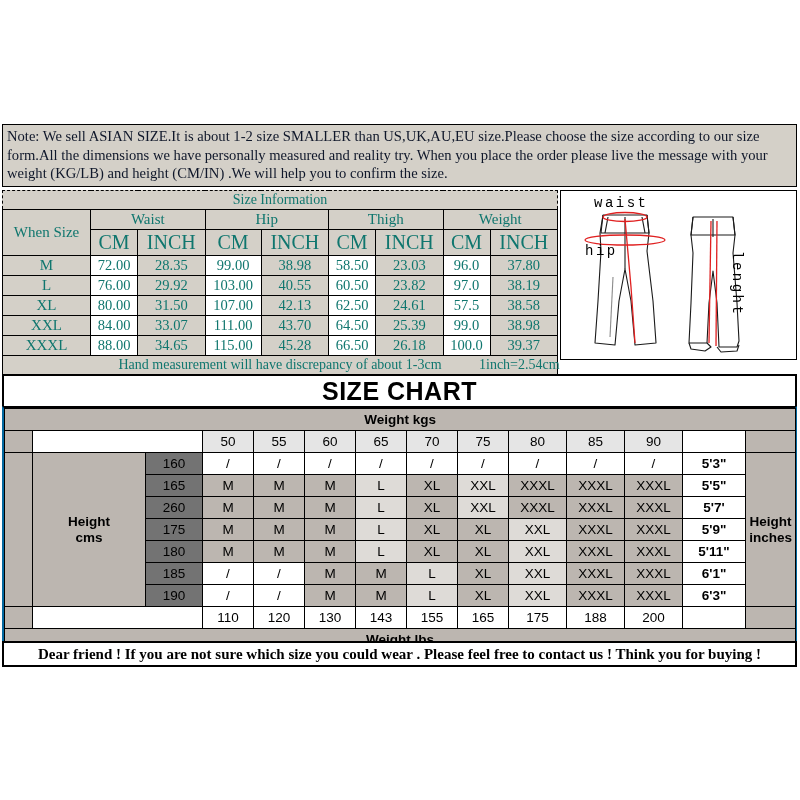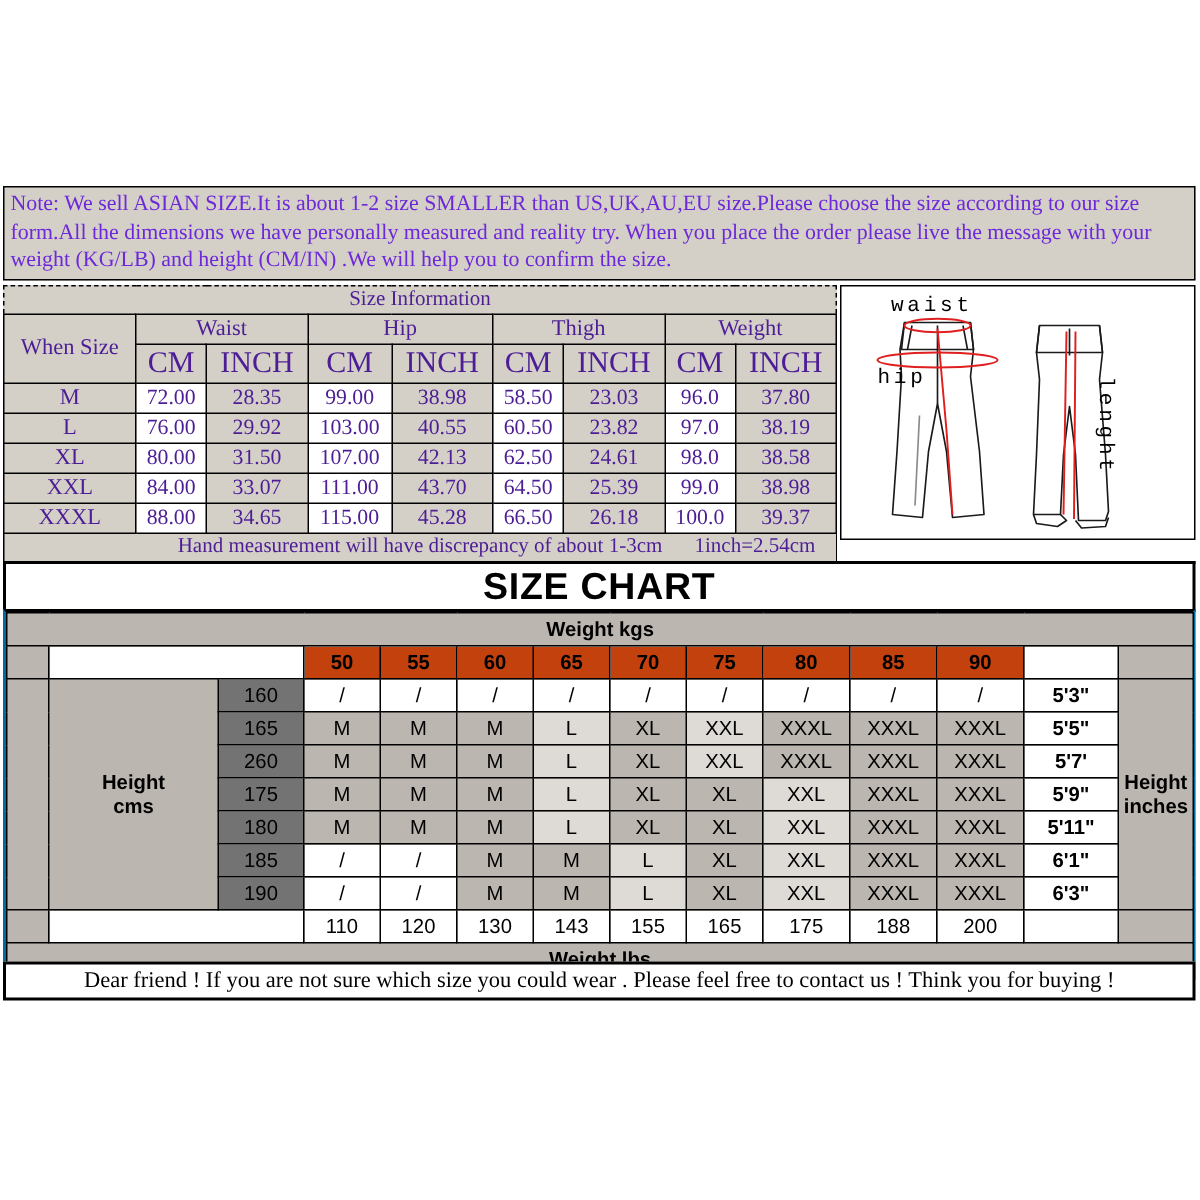--- a/index.html
+++ b/index.html
@@ -20,36 +20,36 @@
     position: absolute;
     left: 2px;
     top: 124px;
     width: 795px;
     background: #d4d0c8;
     border: 1px solid #000;
     box-sizing: border-box;
     padding: 2px 8px 3px 4px;
     font-size: 14.6px;
     line-height: 1.28;
-    color: #6d28d9;
+    color: #0f172a;
   }
 
   
   .sizeinfo-wrap {
     position: absolute;
     left: 2px;
     top: 190px;
     width: 556px;
   }
   table.sizeinfo {
     border-collapse: collapse;
     width: 100%;
     background: #d4d0c8;
     font-size: 14.5px;
-    color: #4c1d95;
+    color: #0f766e;
   }
   table.sizeinfo td, table.sizeinfo th {
     border: 1px solid #000;
     text-align: center;
     font-weight: normal;
     padding: 1px 2px;
     white-space: nowrap;
   }
   .si-title {
     border: 1px dashed #000 !important;
@@ -62,21 +62,21 @@
   td.cell-white { background: #ffffff; }
   td.cell-gray  { background: #d4d0c8; }
   .si-foot {
     text-align: center;
     font-size: 14px;
     padding: 1px 3px !important;
     position: relative;
   }
   .si-foot .right-note {
     position: absolute;
-    left: 460px;
+    left: 476px;
     top: 1px;
   }
 
   
   .diagram {
     position: absolute;
     left: 560px;
     top: 190px;
     width: 237px;
     height: 170px;
@@ -157,41 +157,41 @@
   }
   td.weight-footer {
     background: #bcb6b0;
     border: none;
     text-align: left;
     font-weight: bold;
     font-size: 15.5px;
     padding-left: 4px;
     height: 24px;
   }
-  td.hdr-num { background: #c2410c; font-size: 14.5px; height: 23px; font-weight: bold; }
+  td.hdr-num { background: #e5e5e5; font-size: 14.5px; height: 23px; }
   td.corner-blank { background: #ffffff; border: 1px solid #000; }
   td.rowlabel { background: #737373; font-size: 14.5px; }
   td.inchcell { background: #ffffff; font-size: 14.5px; font-weight: bold; }
   td.lbscell  { background: #ffffff; font-size: 14.5px; }
   td.v-none  { background: #ffffff; }
   td.v-dark  { background: #bcb6b0; }
   td.v-light { background: #dedbd7; }
 
   
   .footer-msg {
     position: absolute;
     left: 2px;
     top: 641px;
     width: 795px;
     height: 26px;
     box-sizing: border-box;
     border: 2px solid #000;
     background: #ffffff;
     font-family: "Liberation Serif", "DejaVu Serif", serif;
-    font-weight: normal;
+    font-weight: bold;
     font-size: 15px;
     text-align: center;
     line-height: 22px;
     color: #000;
   }
 </style>
 </head>
 <body>
 
 <div class="note-block">
@@ -244,21 +244,21 @@
           <td class="cell-gray">38.19</td>
         </tr>
         <tr>
           <td class="si-size cell-gray">XL</td>
           <td class="cell-white">80.00</td>
           <td class="cell-gray">31.50</td>
           <td class="cell-white">107.00</td>
           <td class="cell-gray">42.13</td>
           <td class="cell-white">62.50</td>
           <td class="cell-gray">24.61</td>
-          <td class="cell-white">98.0</td>
+          <td class="cell-white">57.5</td>
           <td class="cell-gray">38.58</td>
         </tr>
         <tr>
           <td class="si-size cell-gray">XXL</td>
           <td class="cell-white">84.00</td>
           <td class="cell-gray">33.07</td>
           <td class="cell-white">111.00</td>
           <td class="cell-gray">43.70</td>
           <td class="cell-white">64.50</td>
           <td class="cell-gray">25.39</td>

